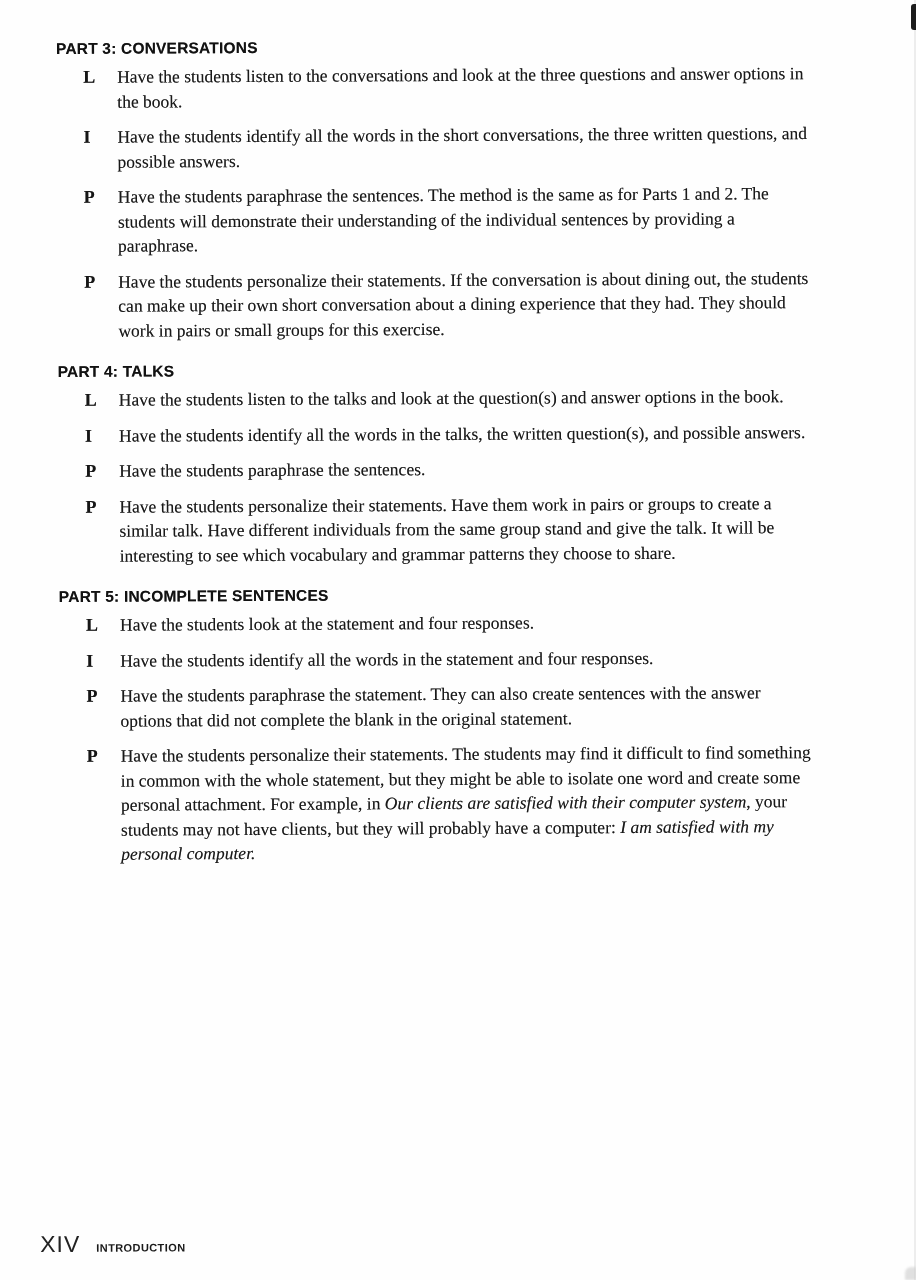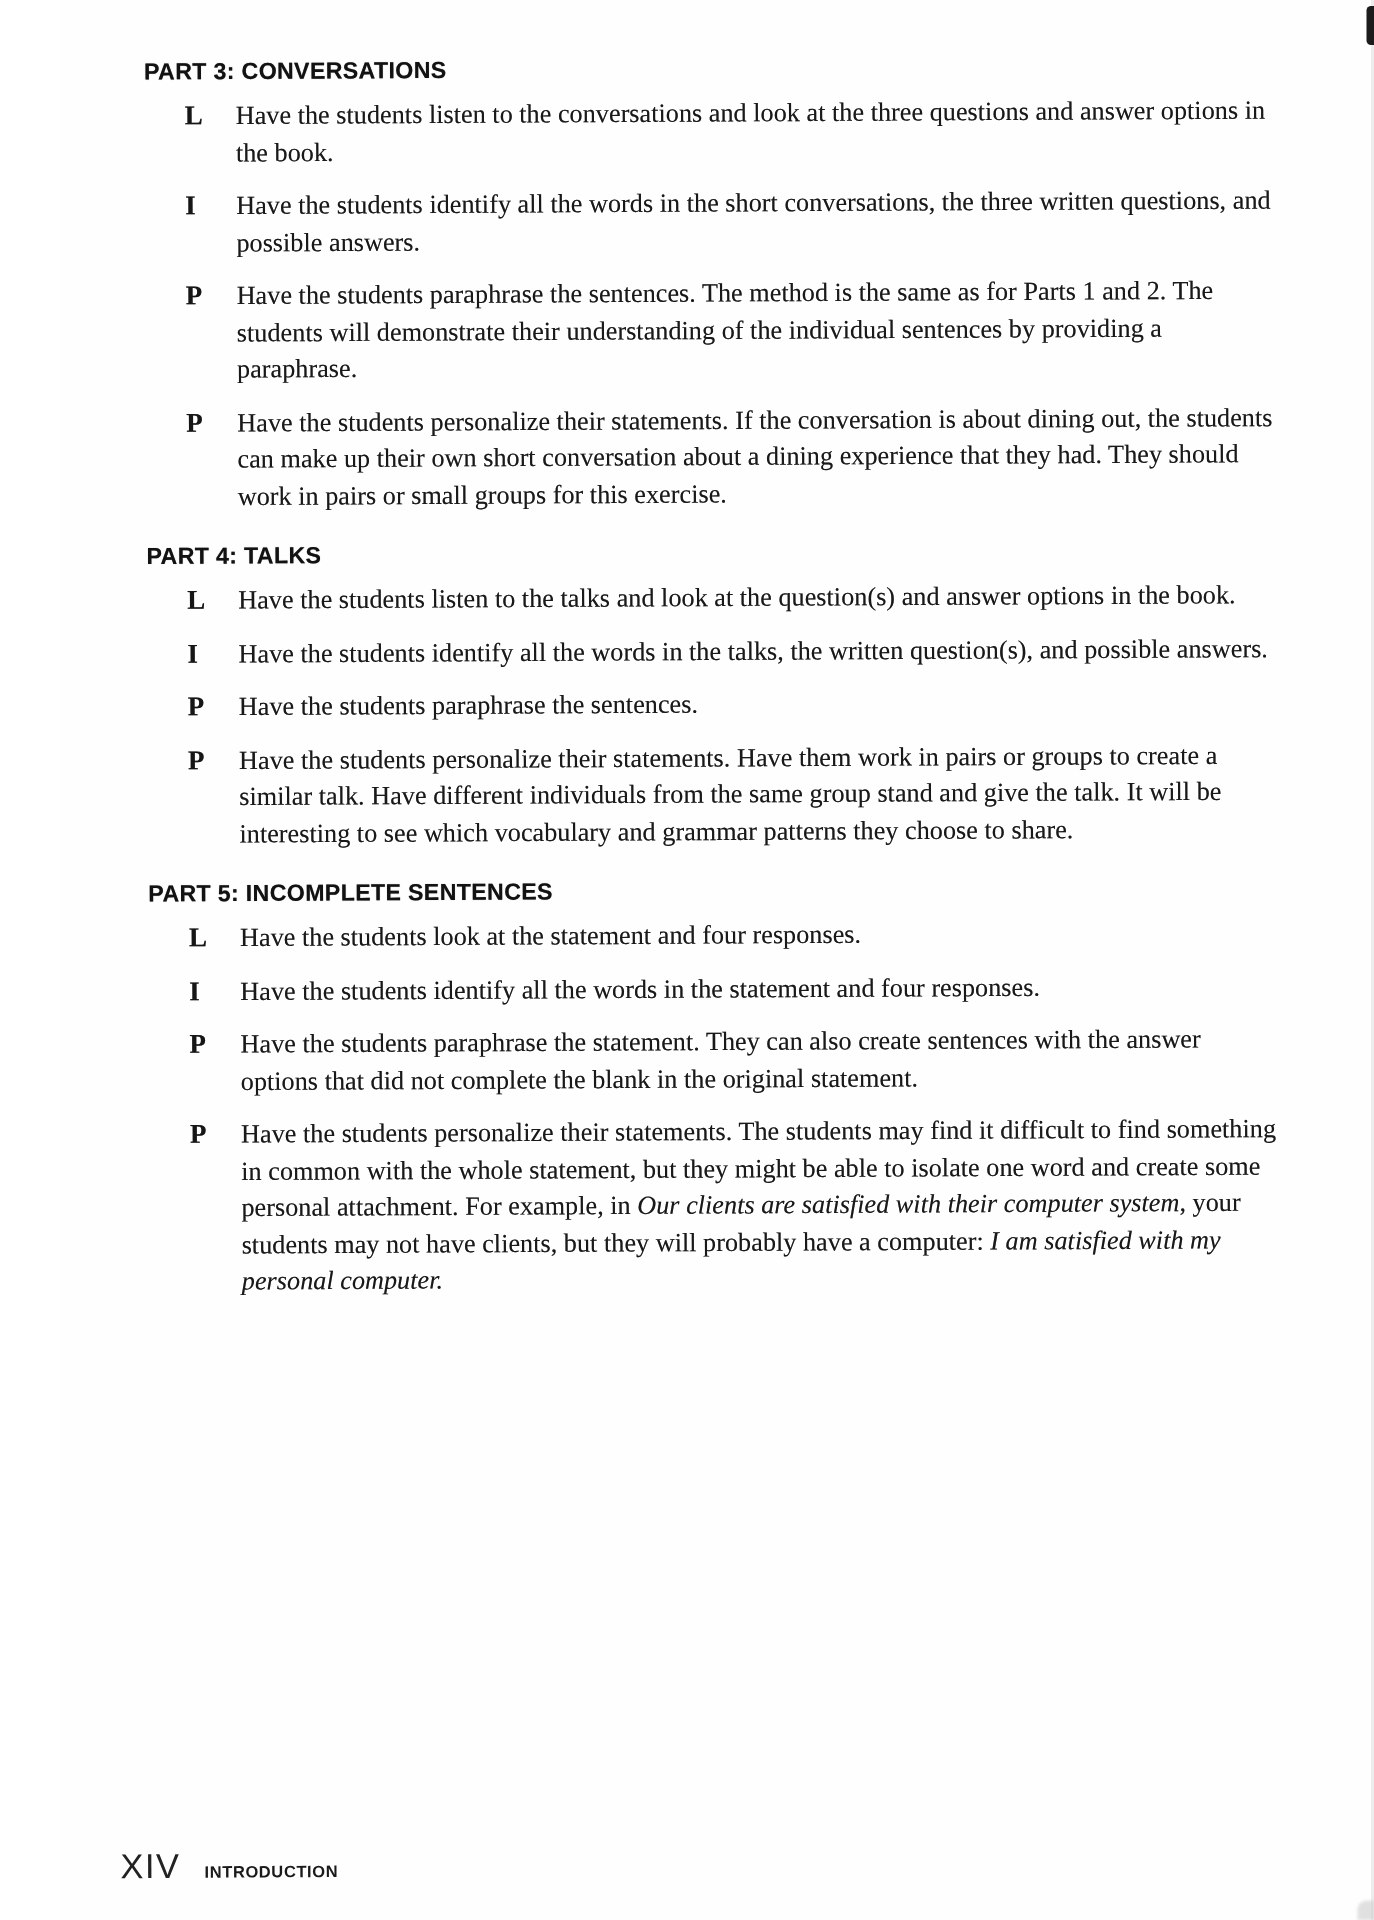--- a/index.html
+++ b/index.html
@@ -11,21 +11,20 @@
     width: 916px;
     height: 1280px;
     position: relative;
     overflow: hidden;
     font-family: "Liberation Serif", serif;
   }
   .page {
     position: absolute;
     inset: 0;
     background: #fefefe;
-    margin-left: 40px;
   }
   
   .scan-tilt {
     position: absolute;
     inset: 0;
     transform: rotate(-0.3deg);
     transform-origin: 60px 1200px;
   }
   .content {
     position: absolute;

